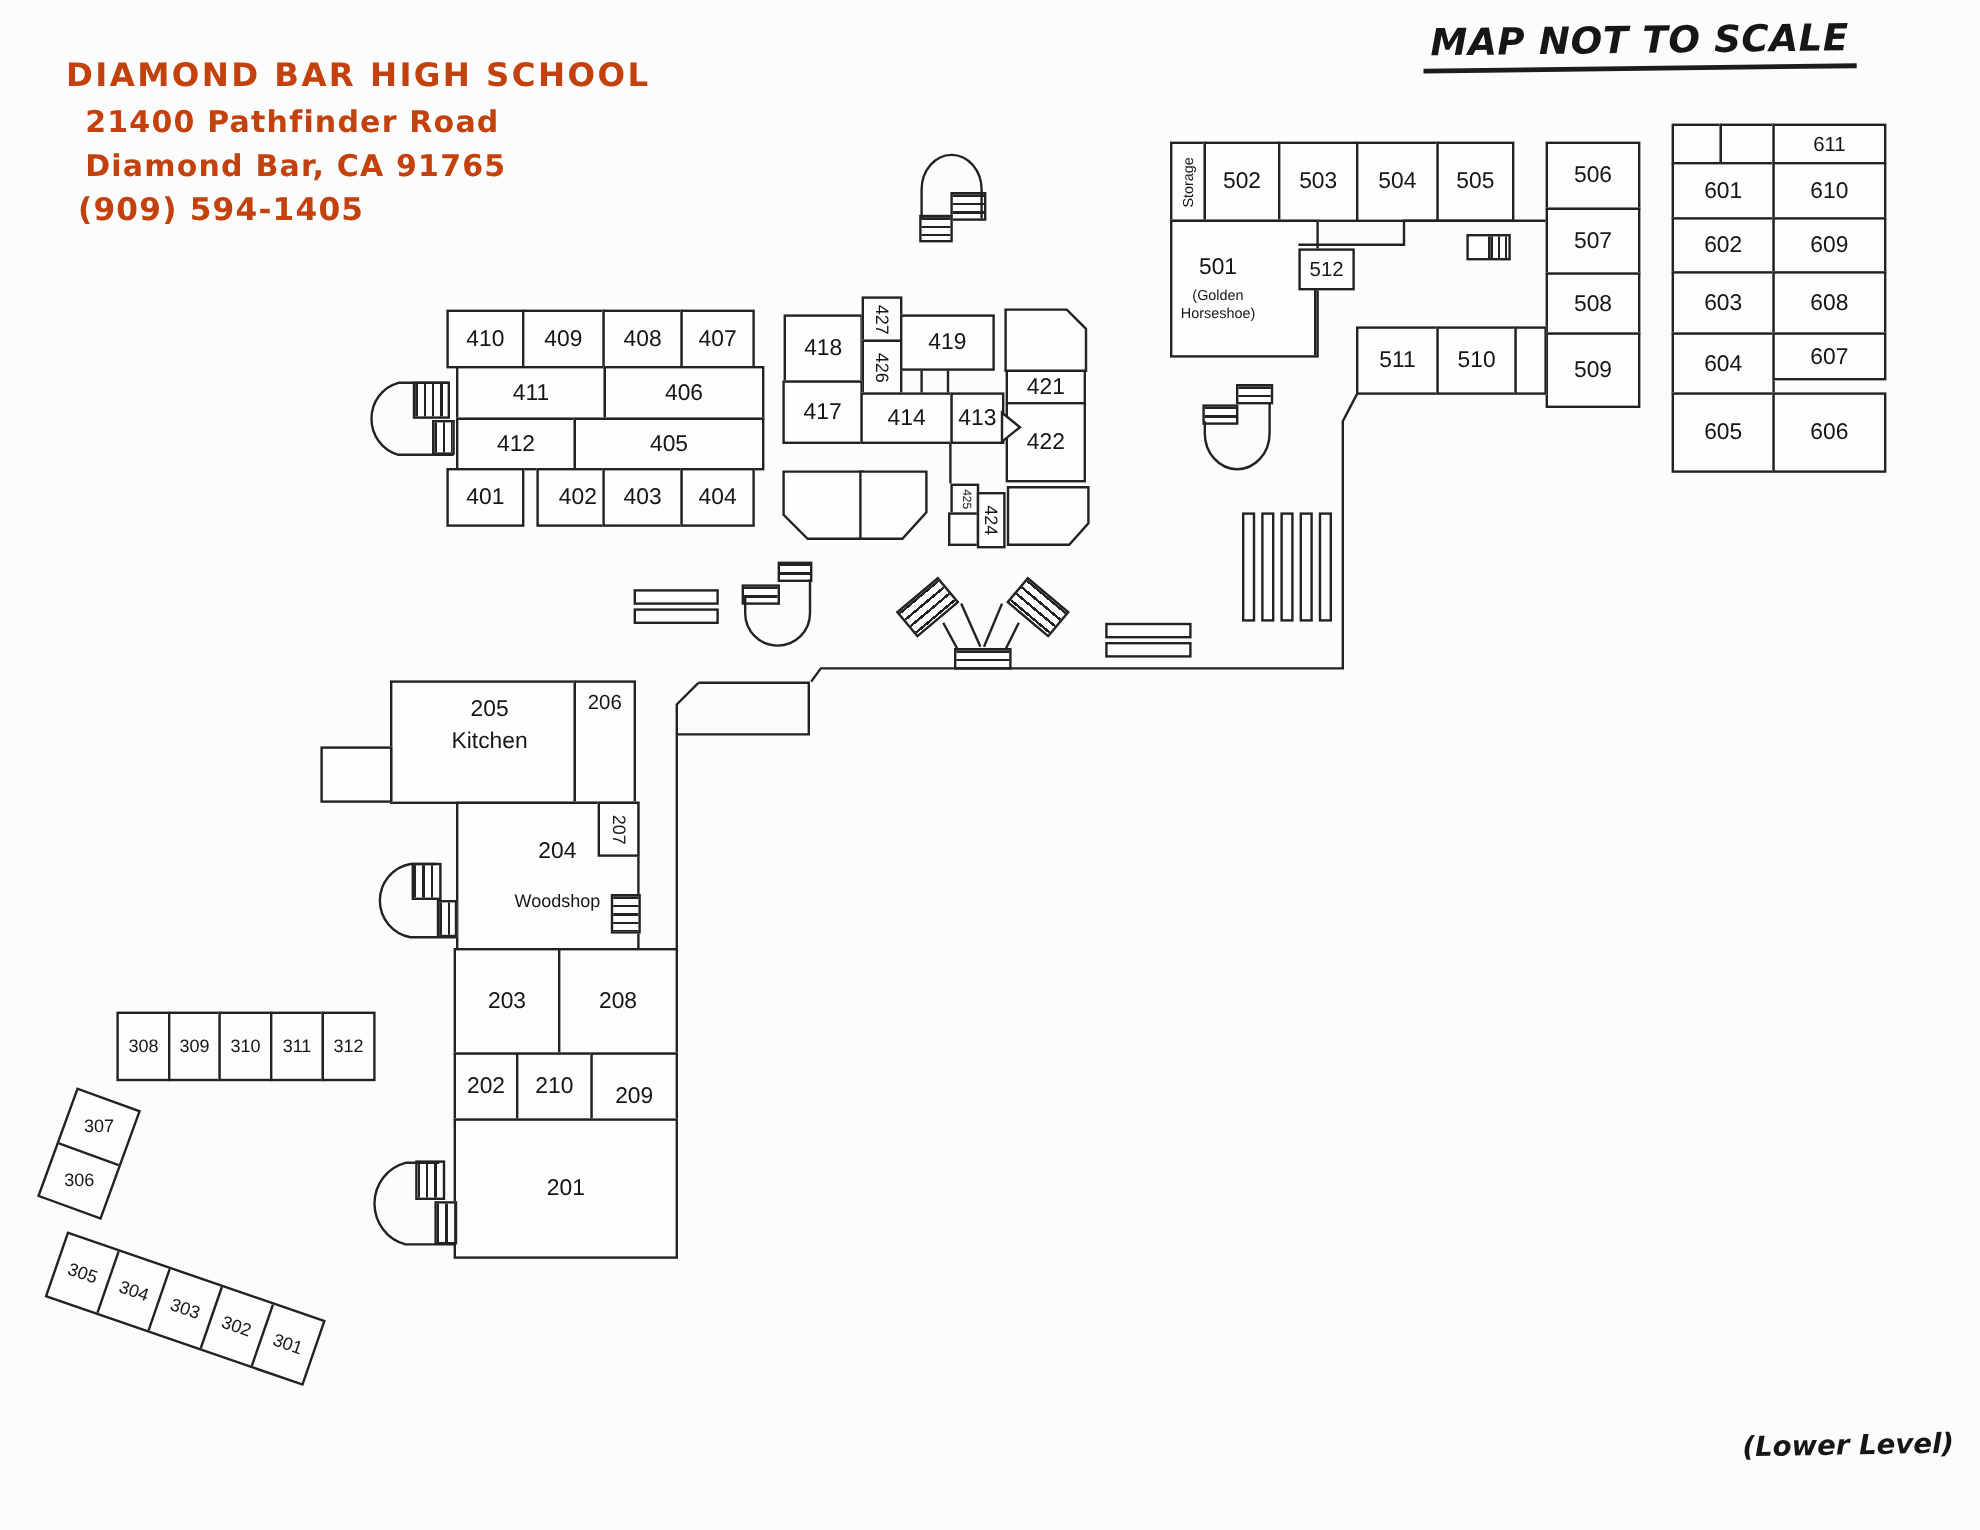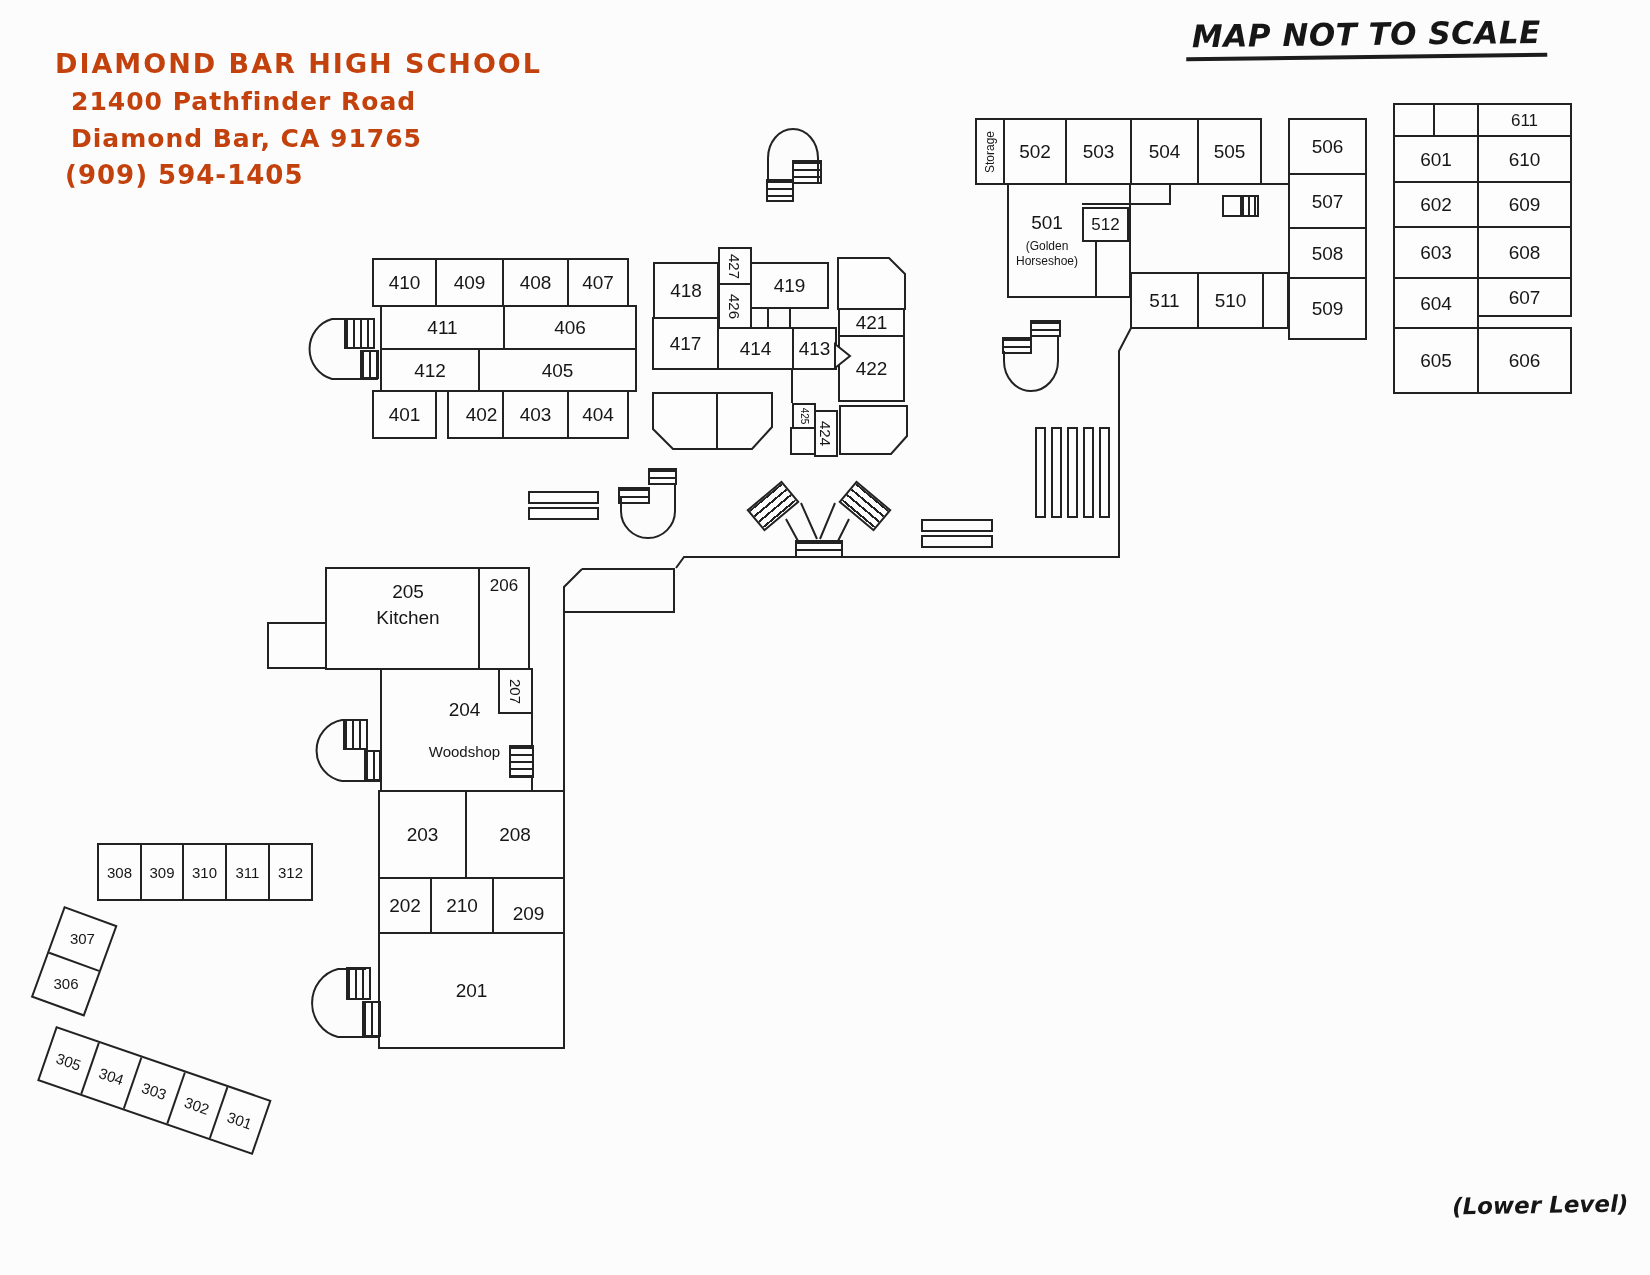--- a/index.html
+++ b/index.html
@@ -24,21 +24,21 @@
   .vert .lab{transform:rotate(90deg);white-space:nowrap;}
   .vertccw .lab{transform:rotate(-90deg);white-space:nowrap;}
   .sm{font-size:15px;}
   .xs{font-size:10px;}
   .md{font-size:17px;}
   .st{font-size:12px;}
   .top{justify-content:flex-start;padding-top:8px;}
   .r205{padding-bottom:26px;gap:6px;padding-left:11px;}
   .r204{gap:24px;padding-left:16px;}
   .r204 .sub{font-size:15px;}
-  .r501{padding-right:44px;gap:7px;margin-left:32px;}
+  .r501{padding-right:44px;gap:7px;}
   .r501 .sub{font-size:12px;width:82px;text-align:center;line-height:1.25;}
   
   .rotblock{position:absolute;transform-origin:top left;z-index:2;background:#fdfdfd;
             border:2px solid #222;box-sizing:border-box;display:flex;flex-direction:column;}
   .rcell{flex:1;border-bottom:2px solid #222;display:flex;align-items:center;justify-content:center;font-size:15px;}
   .rcell.last{border-bottom:none;}
   .unrot{transform:rotate(-20deg);}
   .strip301{flex-direction:row;}
   .strip301 .rcell{border-bottom:none;border-right:2px solid #222;}
   .strip301 .rcell.last{border-right:none;}

